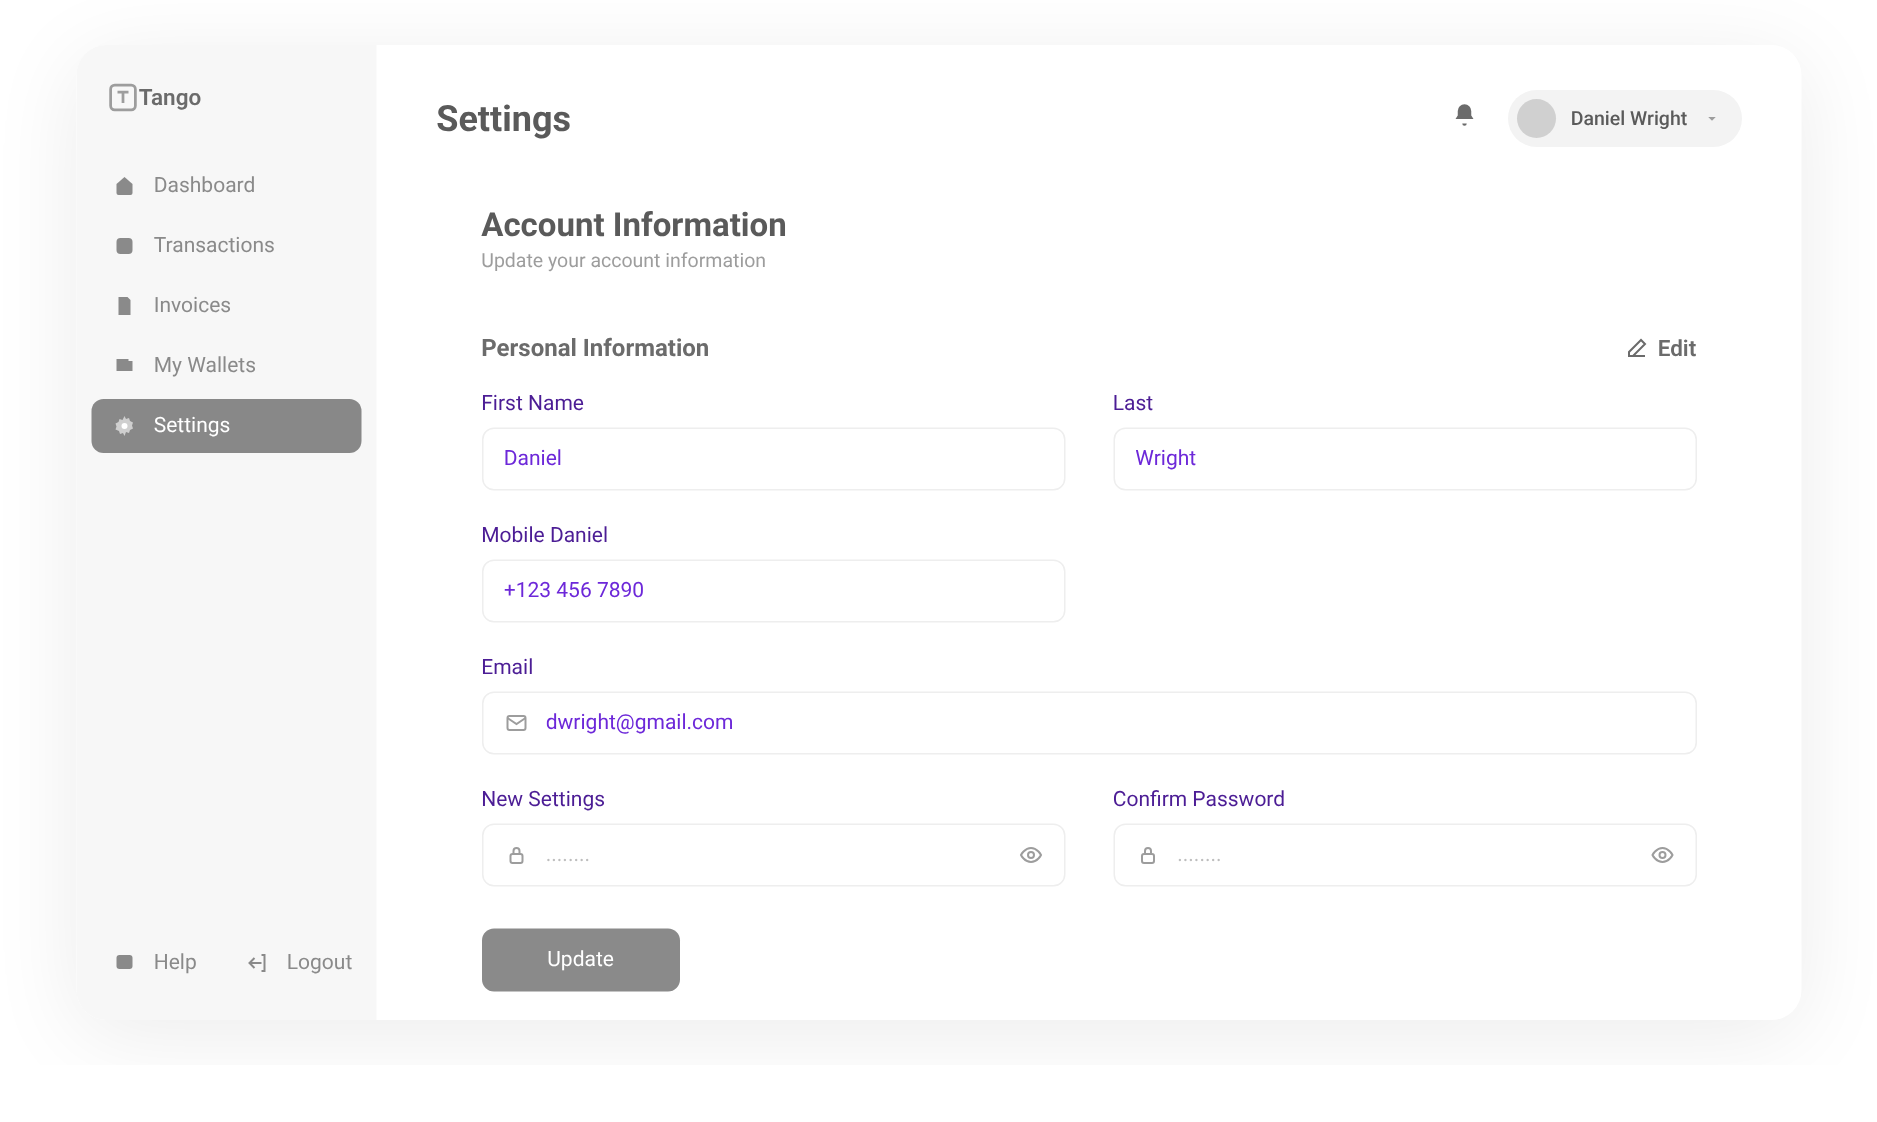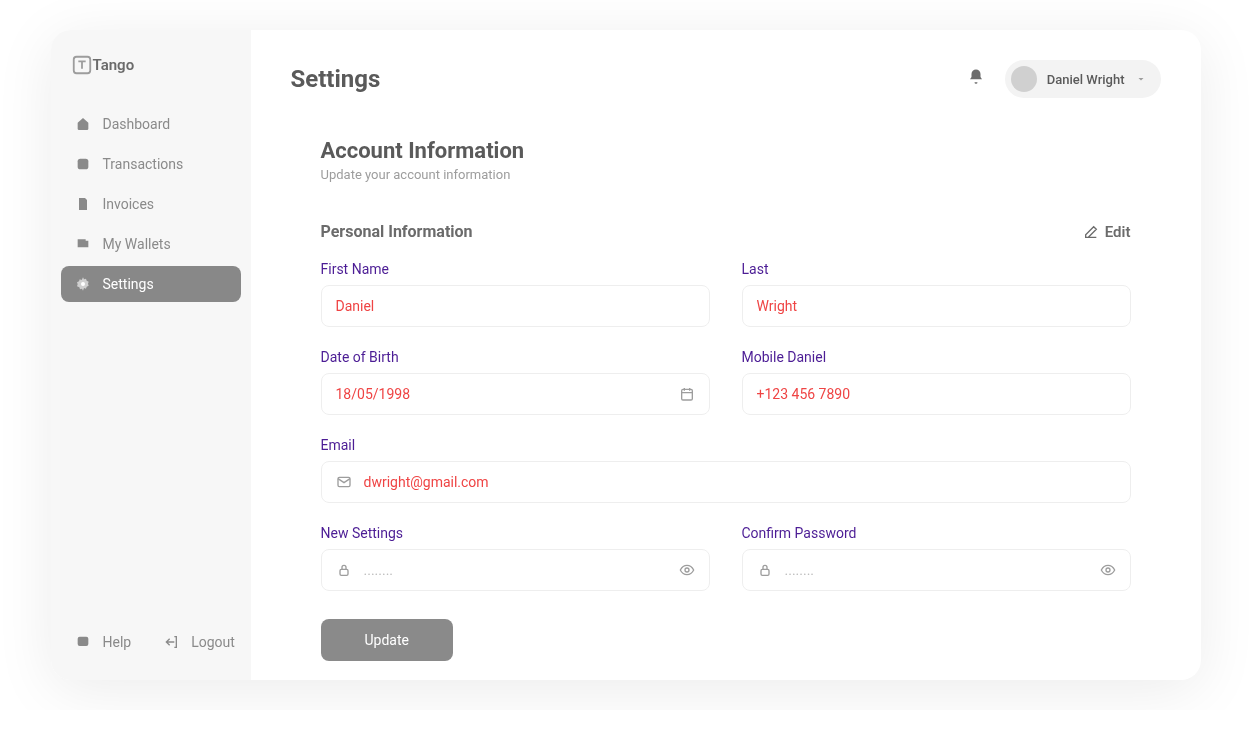--- a/index.html
+++ b/index.html
@@ -27,21 +27,21 @@
 .content{padding:0 30px}
 .section-title{font-size:22px;font-weight:700;color:#5a5a5a;margin-bottom:4px}
 .section-sub{font-size:13px;color:#9d9d9d;margin-bottom:40px}
 .subsection{display:flex;align-items:center;justify-content:space-between;margin-bottom:20px}
 .subsection-title{font-size:16px;font-weight:700;color:#6b6b6b}
 .edit-btn{display:flex;align-items:center;gap:6px;color:#6b6b6b;font-size:15px;font-weight:600;cursor:pointer}
 .form-grid{display:grid;grid-template-columns:1fr 1fr;gap:22px 32px}
 .form-grid .full{grid-column:1/3}
 .field label{display:block;font-size:14px;color:#4c1d95;margin-bottom:8px}
 .input-wrap{position:relative;border:1px solid #eee;border-radius:8px;background:#fff;display:flex;align-items:center;padding:0 14px;height:42px}
-.input-wrap input{border:none;outline:none;flex:1;font-size:14px;color:#ef4444;background:transparent}
+.input-wrap input{border:none;outline:none;flex:1;font-size:14px;color:#6d28d9;background:transparent}
 .input-wrap input::placeholder{color:#bdbdbd}
 .input-wrap .lead,.input-wrap .trail{color:#9d9d9d;display:flex;align-items:center}
 .input-wrap .lead{margin-right:12px}
 .input-wrap .trail{margin-left:12px;cursor:pointer}
 .btn-update{margin-top:28px;background:#8a8a8a;color:#fff;border:none;border-radius:8px;padding:13px 44px;font-size:14px;font-weight:400;cursor:pointer}
 svg{flex-shrink:0}
 </style>
 </head>
 <body>
 
@@ -147,32 +147,20 @@
             <input type="text" value="Daniel" style="">
           </div>
         </div>
         <div class="field">
           <label>Last</label>
           <div class="input-wrap">
             <input type="text" value="Wright" style="">
           </div>
         </div>
         <div class="field">
-          <label>Date of Birth</label>
-          <div class="input-wrap">
-            <input type="text" value="18/05/1998" style="">
-            <span class="trail">
-              <svg width="16" height="16" viewBox="0 0 24 24" fill="none" stroke="currentColor" stroke-width="2">
-                  <rect x="4" y="5" width="16" height="16" rx="2"></rect>
-                  <path d="M8 3v4M16 3v4M4 10h16"></path>
-                </svg>
-            </span>
-          </div>
-        </div>
-        <div class="field">
           <label>Mobile Daniel</label>
           <div class="input-wrap">
             <input type="text" value="+123 456 7890" style="">
           </div>
         </div>
         <div class="field full">
           <label>Email</label>
           <div class="input-wrap">
             <span class="lead">
               <svg width="16" height="16" viewBox="0 0 24 24" fill="none" stroke="currentColor" stroke-width="2">

